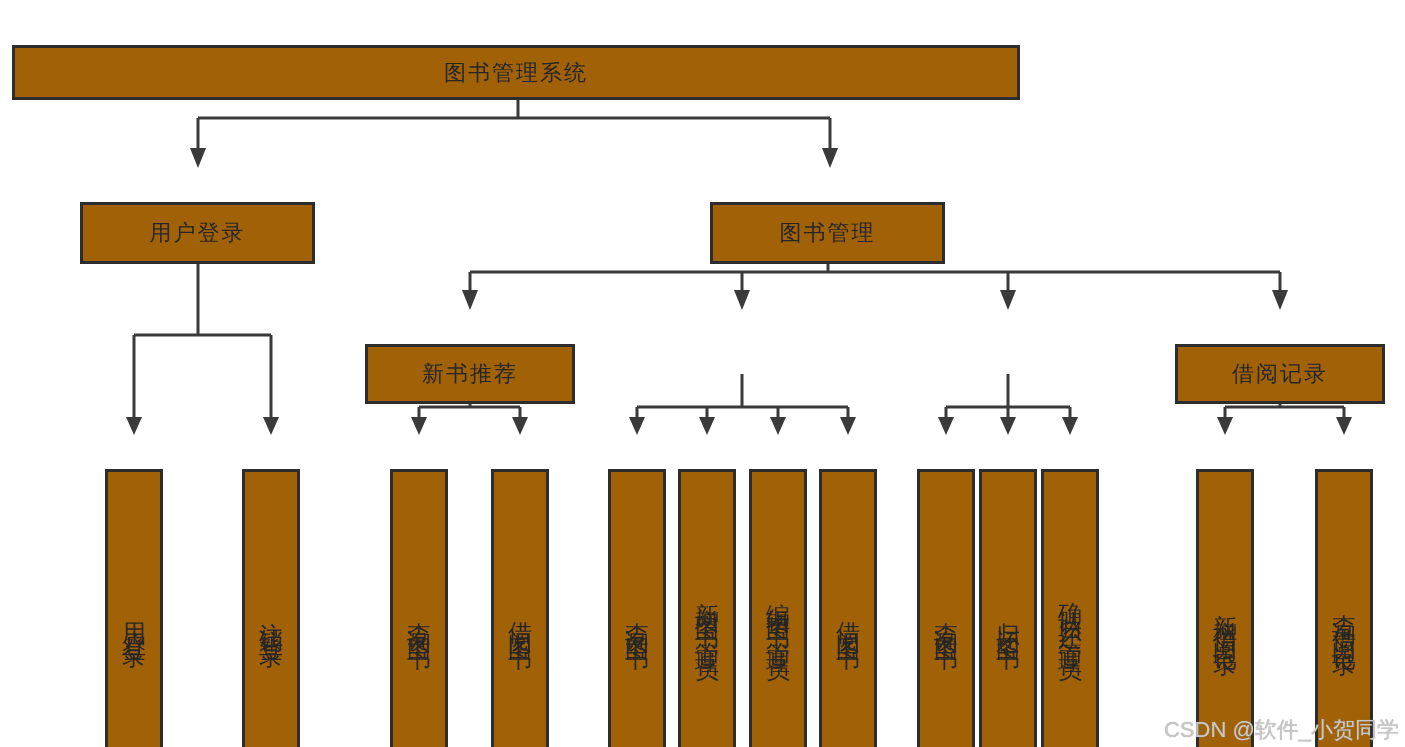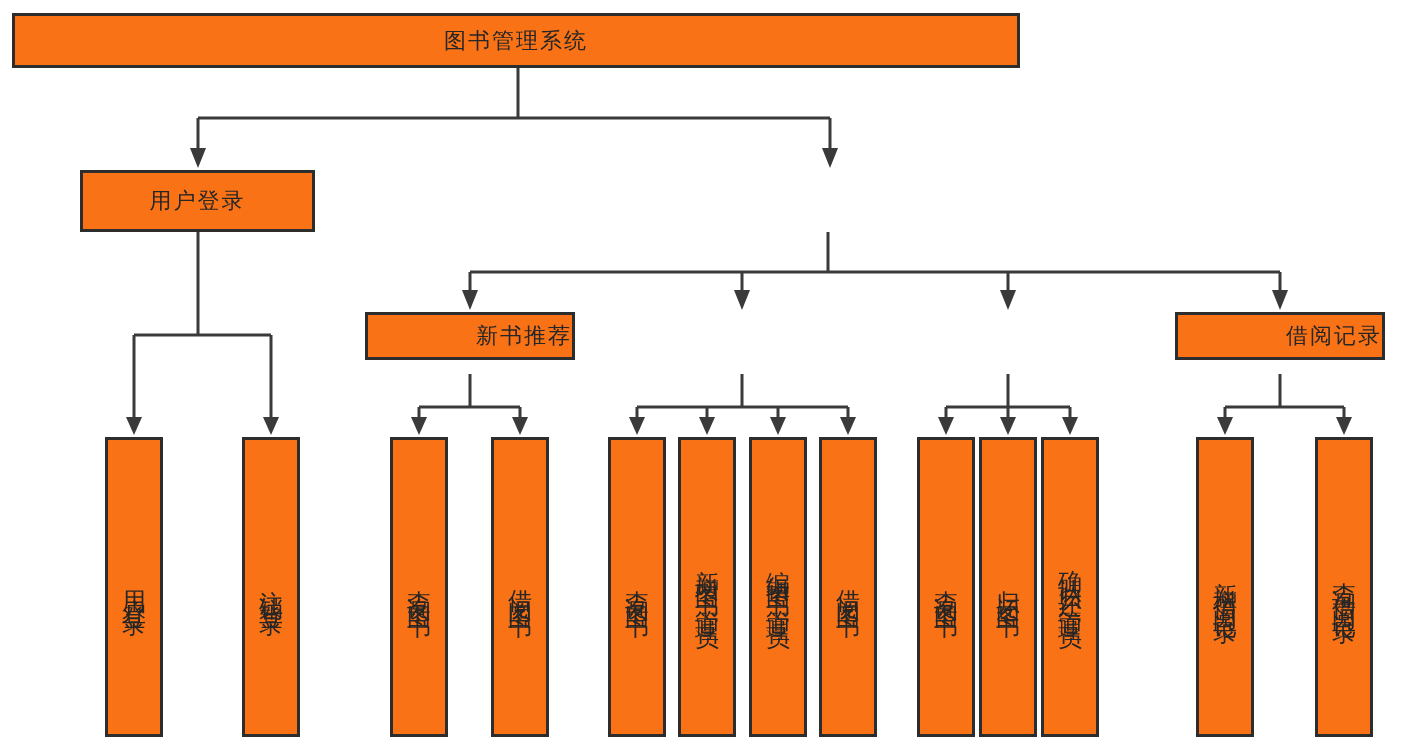--- a/index.html
+++ b/index.html
@@ -9,29 +9,30 @@
     background:var(--background,#ffffff);
     font-family:"Liberation Sans","DejaVu Sans",sans-serif;
     overflow:hidden;
   }
   .connectors{position:absolute;left:0;top:0;width:1405px;height:747px;pointer-events:none;}
   .connectors path{stroke:var(--line,#3a3a3a);stroke-width:3;fill:none;}
   .connectors polygon{fill:var(--line,#3a3a3a);stroke:none;}
   .box{
     position:absolute;
     box-sizing:border-box;
-    background:#f97316;
+    background:#a16207;
     border:3px solid var(--border,#2d2d2d);
     display:flex;align-items:center;justify-content:center;
     color:var(--text,#262626);
+    margin-top:32px;
   }
   .h-label{font-size:22px;letter-spacing:2px;white-space:nowrap;}
   .lvl-root{left:12px;top:13px;width:1008px;height:55px;}
   .lvl-2{top:170px;width:235px;height:62px;}
-  .lvl-3{top:312px;width:210px;height:48px;justify-content:flex-end;}
+  .lvl-3{top:312px;width:210px;height:60px;}
   .leaf{top:437px;width:58px;height:300px;}
   .v-label{
     writing-mode:vertical-rl;
     text-orientation:mixed;
     font-size:24px;
     letter-spacing:8px;
     line-height:1;
     white-space:nowrap;
   }
   .watermark{
@@ -91,20 +92,23 @@
     </g>
   </svg>
 
   <div class="box lvl-root">
     <span class="h-label">图书管理系统</span>
   </div>
 
   <div class="box lvl-2" style="left:80px">
     <span class="h-label">用户登录</span>
   </div>
+  <div class="box lvl-2" style="left:710px">
+    <span class="h-label">图书管理</span>
+  </div>
 
   <div class="box lvl-3" style="left:365px">
     <span class="h-label">新书推荐</span>
   </div>
   <div class="box lvl-3" style="left:1175px">
     <span class="h-label">借阅记录</span>
   </div>
 
   <div class="box leaf" style="left:105px">
     <span class="v-label">用户登录</span>
@@ -143,13 +147,14 @@
     <span class="v-label">确认归还（管理员）</span>
   </div>
 
   <div class="box leaf" style="left:1196px">
     <span class="v-label">新增借阅记录</span>
   </div>
   <div class="box leaf" style="left:1315px">
     <span class="v-label">查询借阅记录</span>
   </div>
 
+  <div class="watermark">CSDN @软件_小贺同学</div>
 </div>
 
 </body></html>

